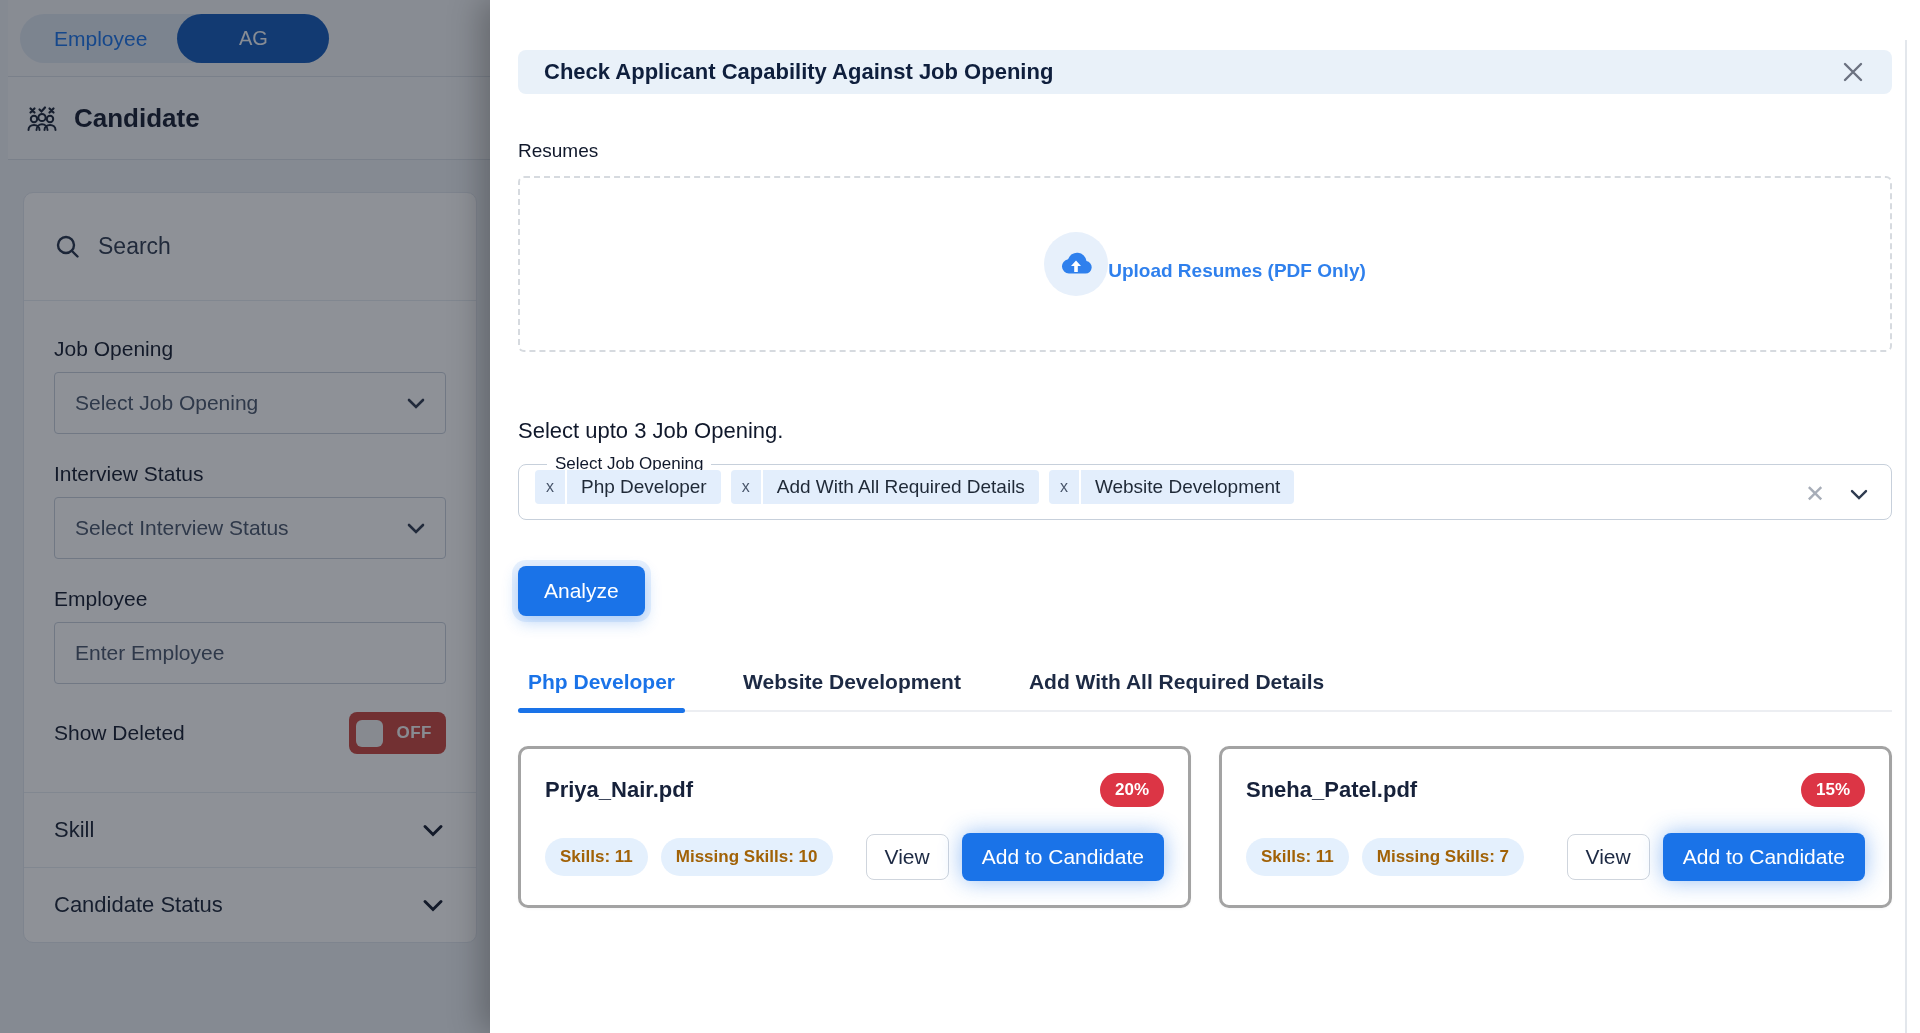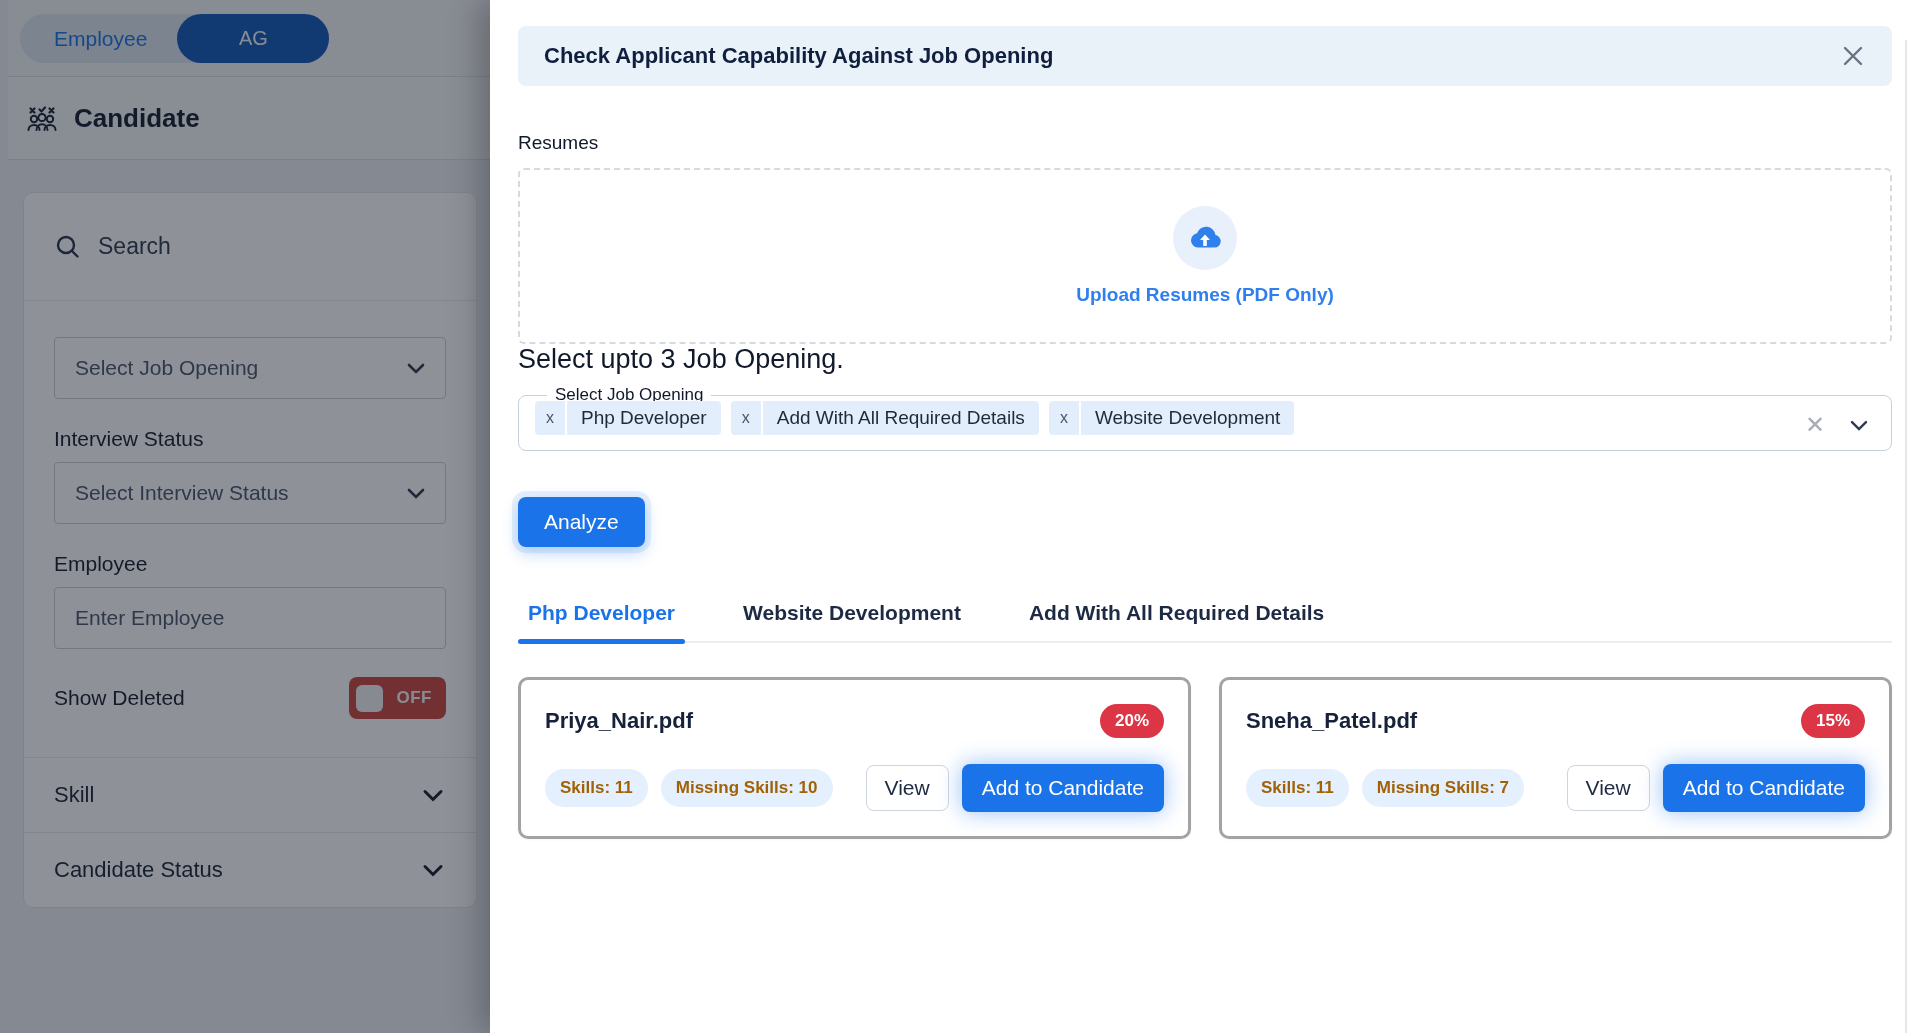--- a/index.html
+++ b/index.html
@@ -30,29 +30,29 @@
   .divider { height:1px; background:#e6ebf1; }
   .acc-row { height:74px; display:flex; align-items:center; justify-content:space-between; padding:0 30px; cursor:pointer; }
   .acc-label { font-size:22px; color:#1a2437; }
 
   
   .overlay { position:absolute; inset:0; background:rgba(18,25,38,0.48); z-index:5; }
 
   
   .drawer { position:absolute; left:490px; top:0; width:1430px; height:100%; background:#ffffff; z-index:10; box-shadow:-10px 0 30px rgba(0,0,0,0.25); padding:0 28px; }
   .scroll-line { position:absolute; right:13px; top:40px; bottom:0; width:2px; background:#e3e7ec; }
-  .m-header { margin-top:26px; height:60px; background:#e9f1f9; border-radius:8px; display:flex; align-items:center; padding:16px 26px; }
+  .m-header { margin-top:50px; height:44px; background:#e9f1f9; border-radius:8px; display:flex; align-items:center; padding:16px 26px; }
   .m-title { font-size:22px; font-weight:bold; color:#0f1f3d; }
   .m-close { margin-left:auto; cursor:pointer; display:flex; align-items:center; }
   .m-sub { margin-top:42px; font-size:22px; color:#10182b; }
   .resumes-label { margin-top:46px; font-size:19px; color:#10182b; }
-  .dropzone { margin-top:14px; height:176px; border:2px dashed #d6dadf; border-radius:6px; display:flex; flex-direction:column; align-items:center; justify-content:center; cursor:pointer; }
+  .dropzone { margin-top:14px; height:176px; border:2px dashed #d6dadf; border-radius:6px; display:flex; align-items:center; justify-content:center; cursor:pointer; }
   .cloud-circle { width:64px; height:64px; border-radius:50%; background:#e7f0fb; display:flex; align-items:center; justify-content:center; }
   .upload-link { margin-top:14px; color:#2f80ed; font-size:19px; font-weight:bold; }
-  .sel-heading { font-size:27px; color:#10182b; }
+  .sel-heading { margin-top:66px; font-size:22px; color:#10182b; }
   fieldset.job-select { margin-top:10px; height:66px; border:1px solid #c7d0db; border-radius:8px; padding:0 16px; position:relative; }
   fieldset.job-select legend { margin-left:12px; padding:0 8px; font-size:17px; color:#10182b; }
   .chips-row { display:flex; gap:10px; margin-top:-4px; }
   .chip { display:flex; align-items:stretch; background:#e3eefc; border-radius:4px; overflow:hidden; }
   .chip-x { display:flex; align-items:center; padding:0 11px; font-size:16px; color:#49566b; border-right:2px solid #ffffff; cursor:pointer; }
   .chip-label { display:flex; align-items:center; padding:6px 14px; font-size:19px; color:#1f2937; }
   .sel-icons { position:absolute; right:20px; top:50%; transform:translateY(-62%); display:flex; align-items:center; gap:22px; }
   .clear-x { color:#a7adb8; font-size:24px; cursor:pointer; line-height:1; }
   .analyze-btn { margin-top:46px; display:inline-block; background:#1a73e8; color:#fff; font-size:21px; padding:13px 26px; border:none; border-radius:8px; cursor:pointer; box-shadow:0 0 0 6px rgba(26,115,232,0.10), 0 6px 16px rgba(26,115,232,0.30);text-align:center; }
   .tabs { margin-top:54px; display:flex; gap:48px; border-bottom:2px solid #eceef2; }
@@ -104,20 +104,21 @@
       <span class="icon">
         <svg width="28" height="28" viewBox="0 0 28 28" fill="none" stroke="#25324a" stroke-width="2.4" stroke-linecap="round">
           <circle cx="12" cy="12" r="8"></circle>
             <path d="M18 18l5.5 5.5"></path>
         </svg>
       </span>
       <span class="search-ph">Search</span>
     </div>
 
     <div class="filter-body">
+      <div class="f-label">Job Opening</div>
       <div class="f-select">
         <span>Select Job Opening</span>
         <span class="chev icon">
           <svg width="22" height="22" viewBox="0 0 22 22" fill="none" stroke="#2f3b50" stroke-width="2.6" stroke-linecap="round">
               <path d="M4 8l7 7 7-7"></path>
             </svg>
         </span>
       </div>
 
       <div class="f-label">Interview Status</div>

